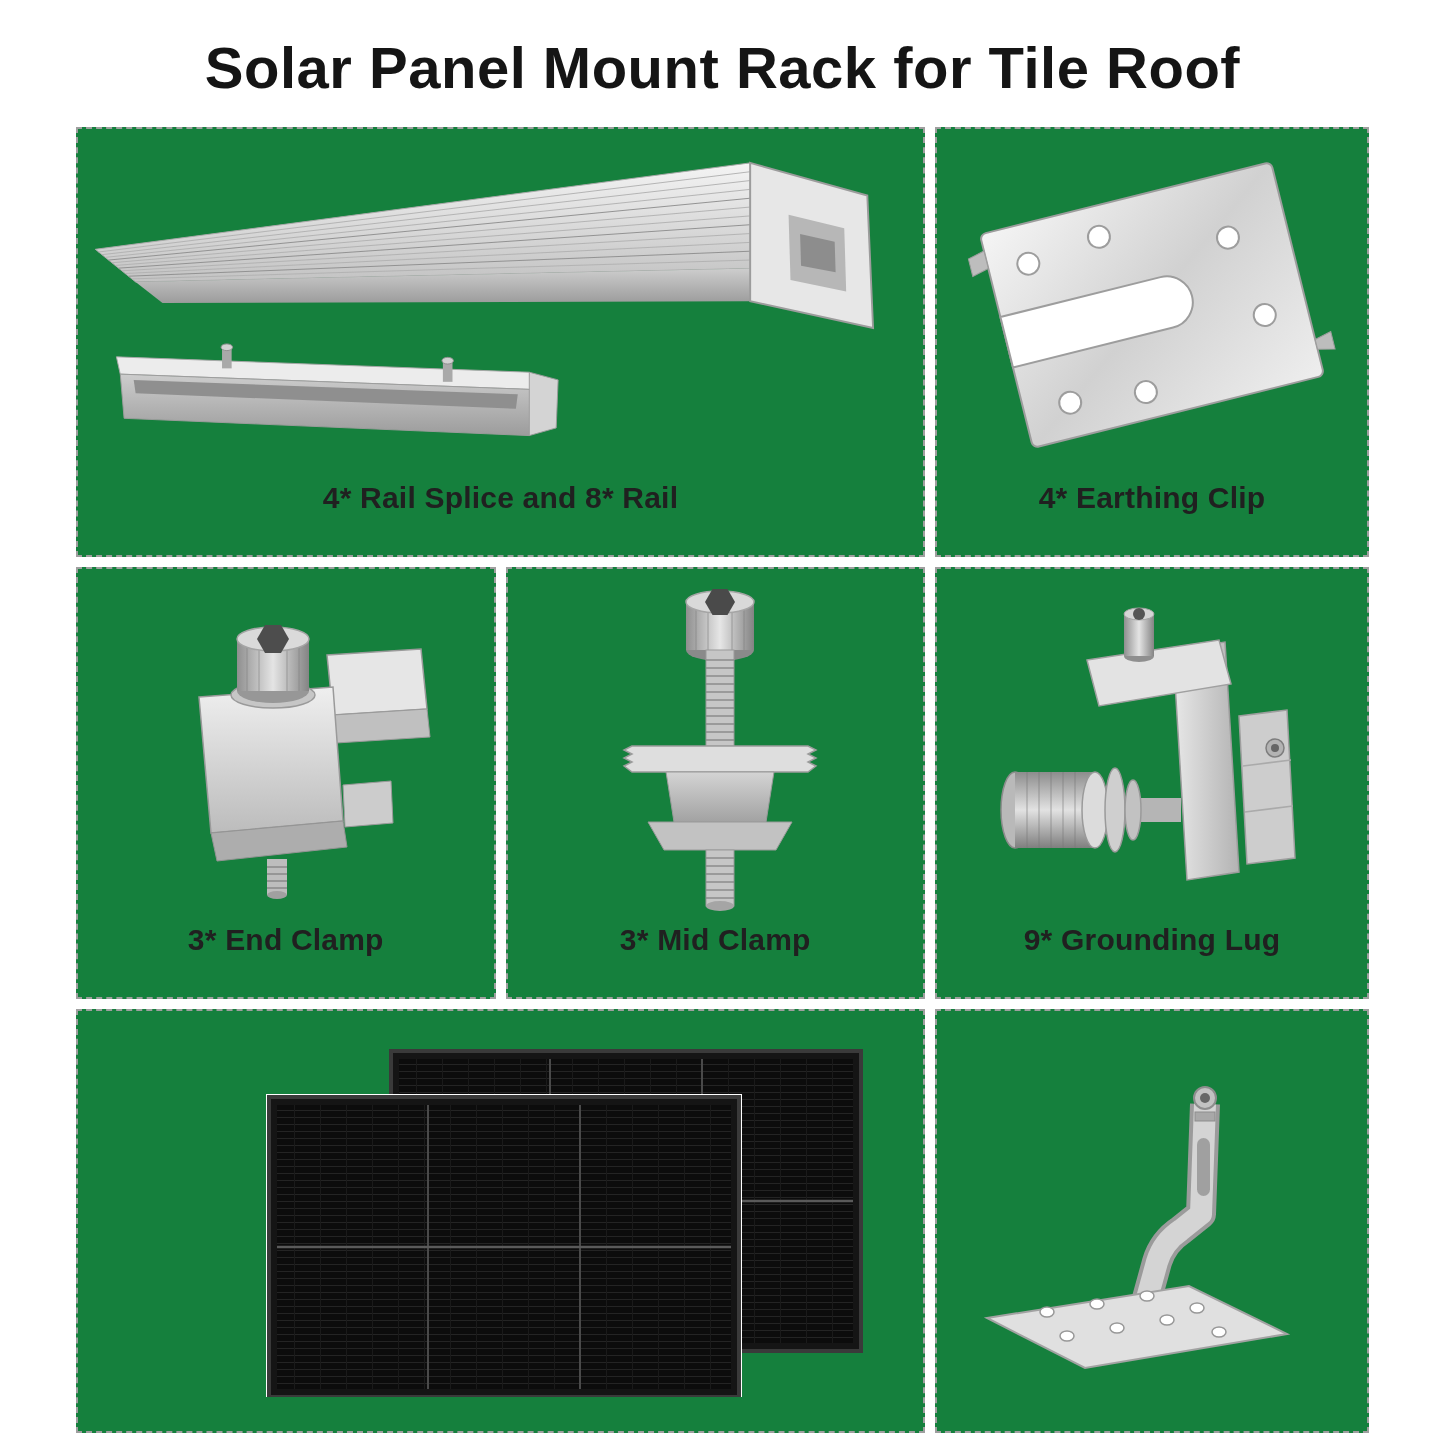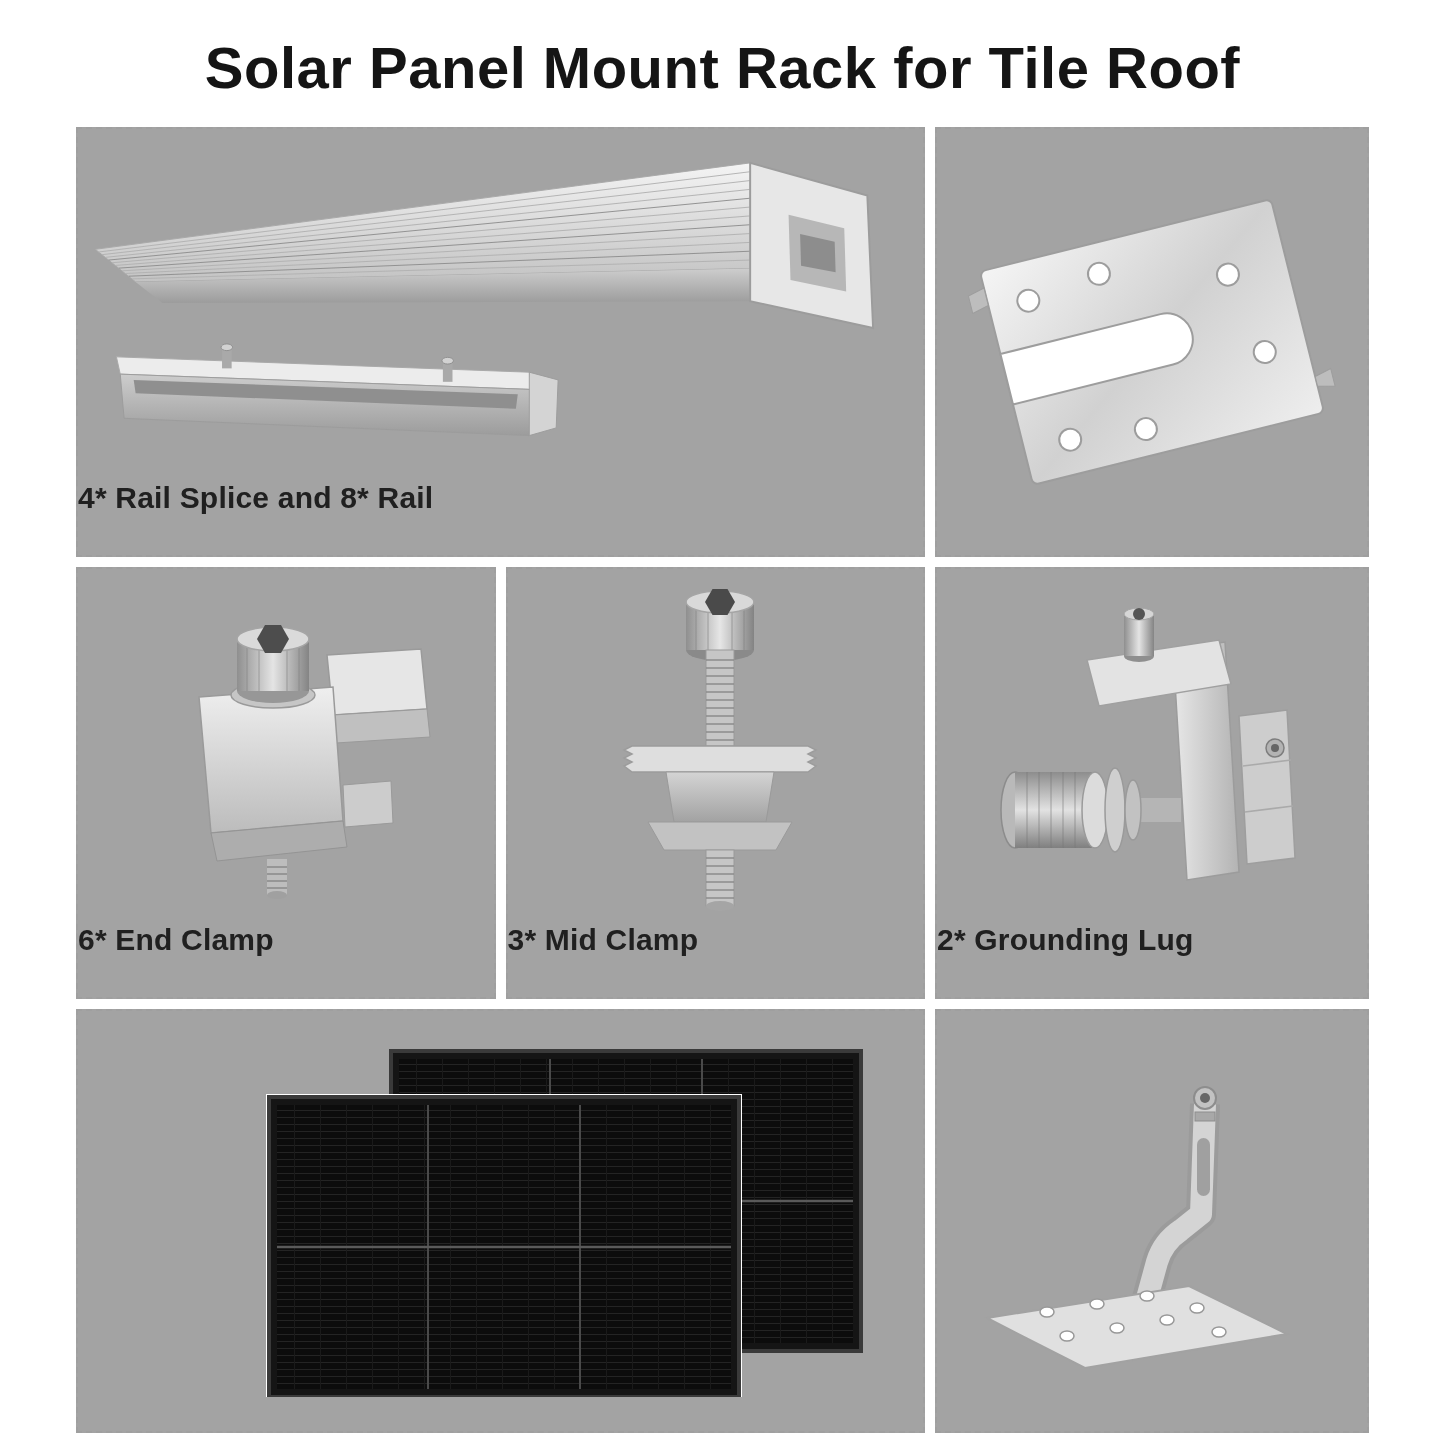--- a/index.html
+++ b/index.html
@@ -16,22 +16,22 @@
   .grid{
     display:grid;
     grid-template-columns:1fr 1fr 1fr;
     grid-template-rows:430px 432px 424px;
     gap:10px;
     margin:0 15px;
   }
   .cell{
     border:2px dashed #9f9f9f;
     box-sizing:border-box;
-    display:flex;flex-direction:column;align-items:flex-start;
-    background:#a3a3a3;
+    display:flex;flex-direction:column;align-items:center;
+    background:#15803d;
   }
   .cell.wide{grid-column:span 2;}
   .art{flex:1;width:100%;display:flex;align-items:center;justify-content:center;overflow:hidden;}
   .label{
     font-size:30px;font-weight:700;color:#202020;
     padding-bottom:40px;letter-spacing:0.2px;white-space:nowrap;
   }
 </style>
 </head>
 <body>
@@ -109,20 +109,21 @@
             <path d="M65,140 L230,140 A26,26 0 0 1 230,192 L65,192 Z" fill="#ffffff" stroke="#9d9d9d" stroke-width="2"></path>
             <circle cx="105" cy="95" r="11" fill="#ffffff" stroke="#9d9d9d" stroke-width="2"></circle>
             <circle cx="180" cy="86" r="11" fill="#ffffff" stroke="#9d9d9d" stroke-width="2"></circle>
             <circle cx="305" cy="118" r="11" fill="#ffffff" stroke="#9d9d9d" stroke-width="2"></circle>
             <circle cx="322" cy="202" r="11" fill="#ffffff" stroke="#9d9d9d" stroke-width="2"></circle>
             <circle cx="112" cy="240" r="11" fill="#ffffff" stroke="#9d9d9d" stroke-width="2"></circle>
             <circle cx="188" cy="248" r="11" fill="#ffffff" stroke="#9d9d9d" stroke-width="2"></circle>
           </g>
         </svg>
       </div>
+      <div class="label">4* Earthing Clip</div>
     </div>
 
     <div class="cell">
       <div class="art">
         <svg width="390" height="330" viewBox="0 0 390 330">
           <defs>
             <linearGradient id="clBodyG" x1="0" y1="0" x2="0" y2="1">
               <stop offset="0" stop-color="#efefef"></stop>
                 <stop offset="1" stop-color="#bcbcbc"></stop>
             </linearGradient>
@@ -154,21 +155,21 @@
           <ellipse cx="182" cy="110" rx="36" ry="12" fill="#979797"></ellipse>
           <rect x="146" y="58" width="72" height="52" fill="url(#clBoltG)"></rect>
           <line x1="156" y1="58" x2="156" y2="110" stroke="#7e7e7e" stroke-width="1" opacity="0.6"></line>
           <line x1="168" y1="58" x2="168" y2="110" stroke="#7e7e7e" stroke-width="1" opacity="0.6"></line>
           <line x1="196" y1="58" x2="196" y2="110" stroke="#7e7e7e" stroke-width="1" opacity="0.6"></line>
           <line x1="208" y1="58" x2="208" y2="110" stroke="#7e7e7e" stroke-width="1" opacity="0.6"></line>
           <ellipse cx="182" cy="58" rx="36" ry="12" fill="#dadada" stroke="#a5a5a5" stroke-width="1.5"></ellipse>
           <polygon points="198,58 190,71.9 174,71.9 166,58 174,44.1 190,44.1" fill="#4d4d4d"></polygon>
         </svg>
       </div>
-      <div class="label">6* End Clamp</div>
+      <div class="label">3* End Clamp</div>
     </div>
 
     <div class="cell">
       <div class="art">
         <svg width="390" height="340" viewBox="0 0 390 340">
           <defs>
             <linearGradient id="mcBoltG" x1="0" y1="0" x2="1" y2="0">
               <stop offset="0" stop-color="#8f8f8f"></stop>
                 <stop offset="0.5" stop-color="#e6e6e6"></stop>
                 <stop offset="1" stop-color="#838383"></stop>
@@ -257,21 +258,21 @@
           <line x1="94" y1="196" x2="94" y2="272" stroke="#777777" stroke-width="1" opacity="0.6"></line>
           <line x1="106" y1="196" x2="106" y2="272" stroke="#777777" stroke-width="1" opacity="0.6"></line>
           <line x1="118" y1="196" x2="118" y2="272" stroke="#777777" stroke-width="1" opacity="0.6"></line>
           <ellipse cx="138" cy="234" rx="13" ry="38" fill="#dcdcdc" stroke="#9a9a9a" stroke-width="1.5"></ellipse>
 
           <rect x="158" y="222" width="66" height="24" fill="#b5b5b5"></rect>
           <ellipse cx="158" cy="234" rx="10" ry="42" fill="#cfcfcf" stroke="#9a9a9a" stroke-width="1.5"></ellipse>
           <ellipse cx="176" cy="234" rx="8" ry="30" fill="#c2c2c2" stroke="#9a9a9a" stroke-width="1.5"></ellipse>
         </svg>
       </div>
-      <div class="label">2* Grounding Lug</div>
+      <div class="label">9* Grounding Lug</div>
     </div>
 
     <div class="cell wide">
       <div class="art">
         <svg width="820" height="352" viewBox="0 0 820 352">
           <defs>
             <pattern id="pvp" width="26" height="7" patternUnits="userSpaceOnUse">
               <rect width="26" height="7" fill="#0c0c0c"></rect>
               <line x1="0" y1="6.5" x2="26" y2="6.5" stroke="#242424" stroke-width="1"></line>
               <line x1="25.5" y1="0" x2="25.5" y2="7" stroke="#1a1a1a" stroke-width="1"></line>

